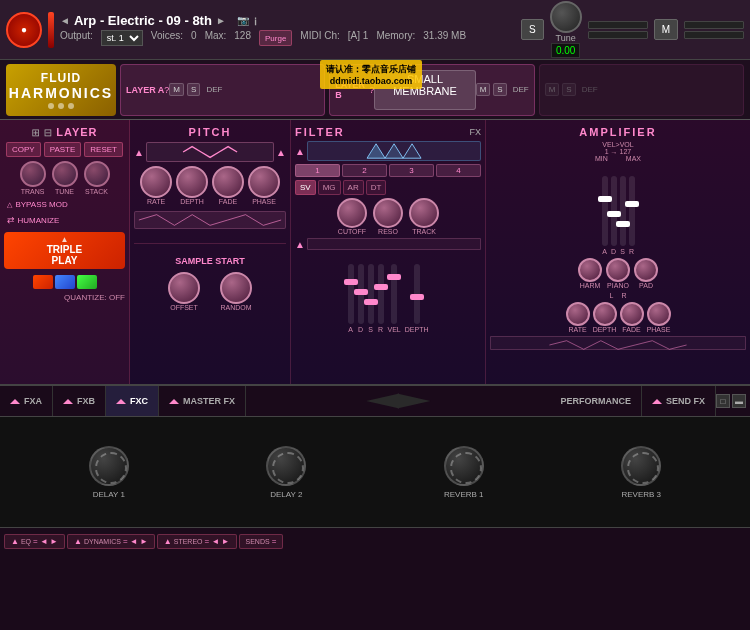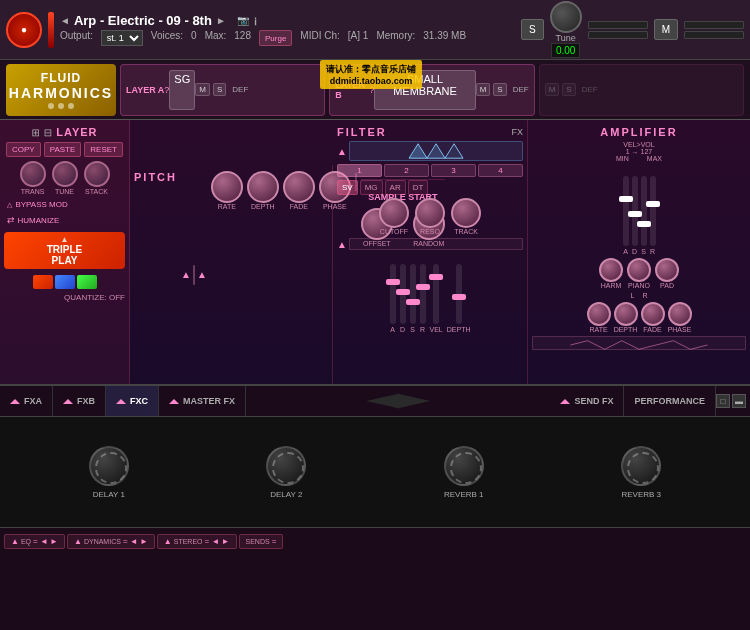--- a/index.html
+++ b/index.html
@@ -170,24 +170,24 @@
     }
     .color-sq {
       width: 20px; height: 14px; border-radius: 2px;
     }
     .quantize-label {
       font-size: 8px; color: #cc88aa; text-align: right;
     }
 
     
     .pitch-panel {
-      width: 203px;
+      width: 161px;
       border-right: 1px solid rgba(255,100,150,0.2);
       padding: 6px 4px;
-      display: flex; flex-direction: row; gap: 4px; margin-top: 45px;
+      display: flex; flex-direction: column; gap: 4px;
     }
     .panel-title {
       font-size: 11px; font-weight: bold; color: #ff88cc; text-align: center;
       letter-spacing: 2px;
     }
     .waveform-display {
       height: 20px; flex: 1;
       background: rgba(255,255,255,0.05);
       border: 1px solid rgba(255,150,200,0.3);
       border-radius: 2px;
@@ -468,21 +468,20 @@
       <div style="width:6px;height:6px;border-radius:50%;background:#fff;opacity:0.5;"></div>
       <div style="width:6px;height:6px;border-radius:50%;background:#fff;opacity:0.5;"></div>
     </div>
   </div>
 
   <div class="layer-box">
     <div style="display:flex;justify-content:space-between;align-items:center;">
       <span class="layer-label">LAYER A</span>
       <span style="font-size:9px;color:#ff88cc;">?</span>
     </div>
-    <div class="layer-preset">SG</div>
     <div class="layer-controls">
       <button class="ms-btn">M</button>
       <button class="ms-btn">S</button>
       <div style="flex:1;height:4px;background:rgba(255,255,255,0.1);border-radius:2px;"></div>
       <span class="def-label">DEF</span>
     </div>
   </div>
 
   <div class="layer-box">
     <div style="display:flex;justify-content:space-between;align-items:center;">
@@ -798,25 +797,25 @@
   </div>
   <div class="fx-tab">
     <div class="fx-arrow-indicator"></div>
     <span>MASTER FX</span>
   </div>
   <div class="fx-diamond">
     <div style="width:80px;height:16px;background:#2a2a2a;border:1px solid #555;border-radius:1px;
     clip-path:polygon(10% 50%, 50% 5%, 90% 50%, 50% 95%);"></div>
   </div>
   <div class="fx-tab">
+    <span>PERFORMANCE</span>
+  </div>
+  <div class="fx-tab">
     <div class="fx-arrow-indicator"></div>
     <span>SEND FX</span>
-  </div>
-  <div class="fx-tab">
-    <span>PERFORMANCE</span>
   </div>
   <div style="display:flex;gap:2px;margin-left:auto;padding-right:4px;">
     <div style="width:14px;height:14px;background:#333;border:1px solid #555;font-size:8px;color:#aaa;display:flex;align-items:center;justify-content:center;">□</div>
     <div style="width:14px;height:14px;background:#333;border:1px solid #555;font-size:8px;color:#aaa;display:flex;align-items:center;justify-content:center;">▬</div>
   </div>
 </div>
 
 <div class="bottom-effects">
   <div class="effects-row">
     <div class="effect-item">

